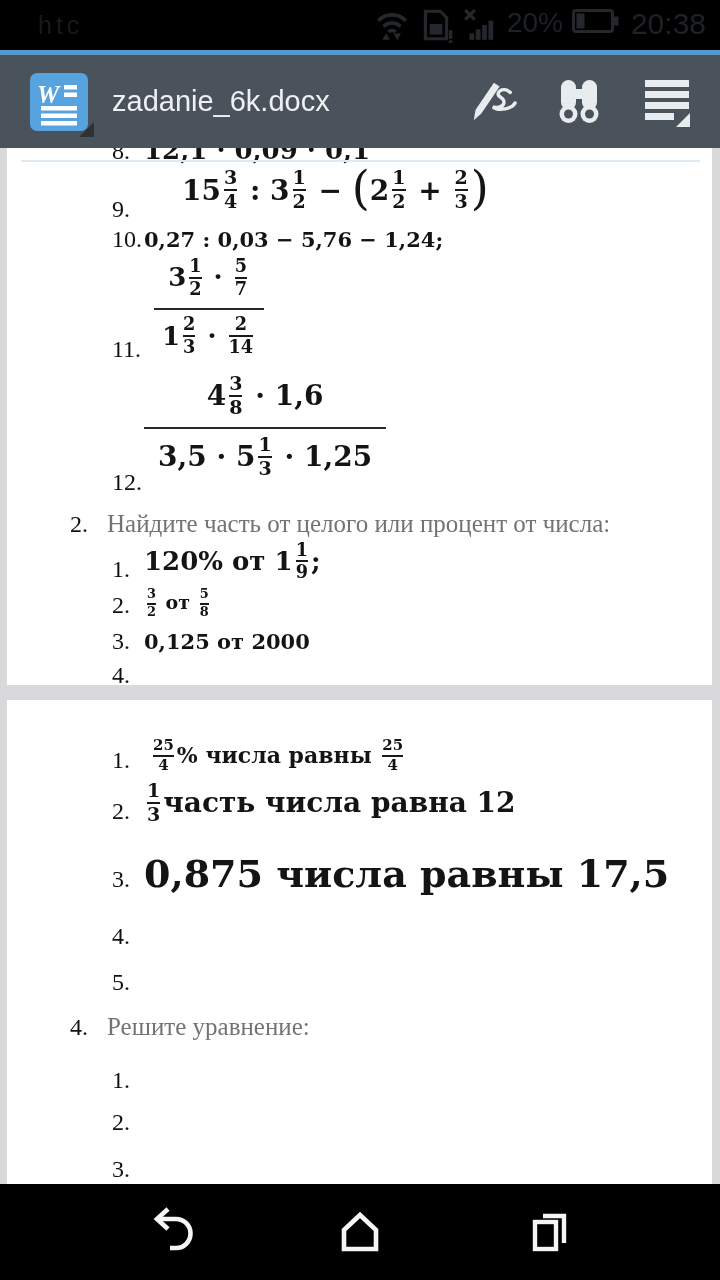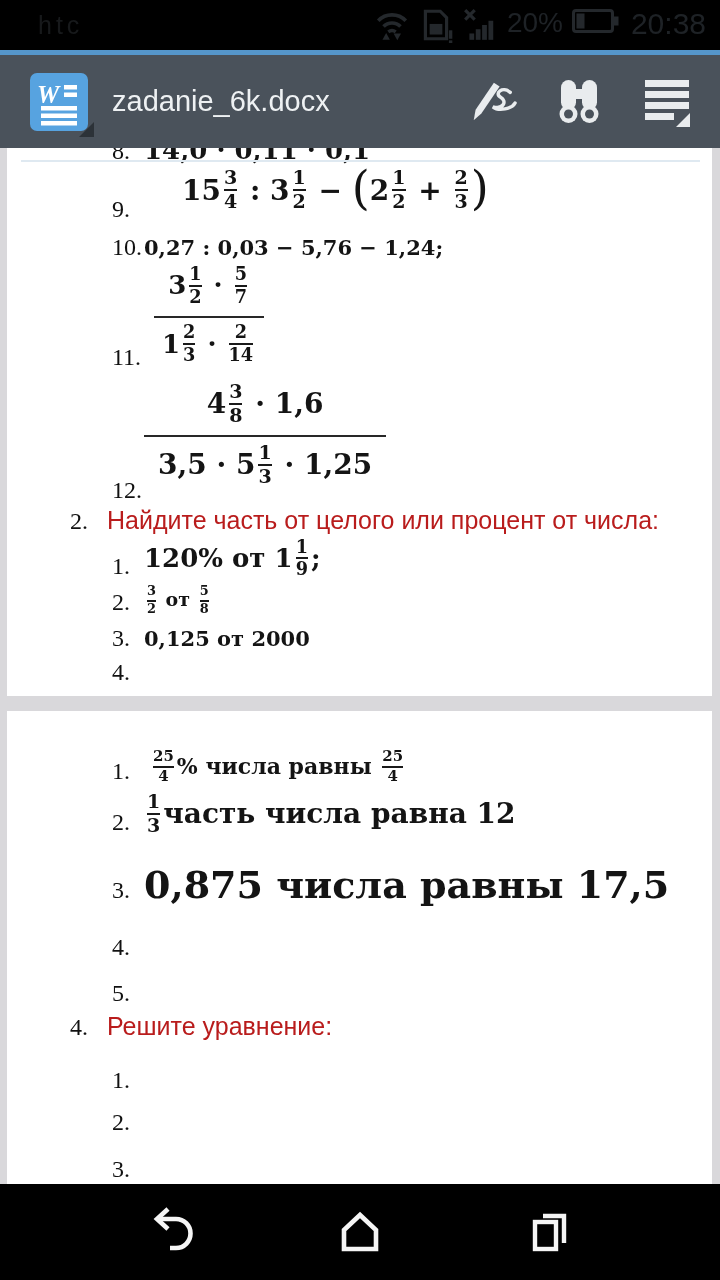--- a/index.html
+++ b/index.html
@@ -38,41 +38,41 @@
   .page2 { flex:1; position:relative; }
   .artifact-line { position:absolute; top:12px; left:14px; right:12px; height:2px;
                    background:#dfe9f1; }
 
   .row { display:flex; align-items:baseline; padding-left:105px; color:#141414; }
   .row.low { align-items:flex-end; }
   .num { font-family:"Liberation Serif", serif; font-size:24px; color:#111;
          width:32px; flex-shrink:0; line-height:1.15; }
   .sec { padding-left:63px; }
   .sec .num { width:37px; }
-  .title { font-family:Liberation Sans, sans-serif; font-size:25px; color:#b91c1c; }
+  .title { font-family:Liberation Serif, serif; font-size:25px; color:#737373;margin-top:12px; }
 
   .formula { font-family:"DejaVu Serif", serif; font-weight:700; color:#141414;
              display:inline-block; line-height:1.25; }
   .f19{font-size:19px;} .f21{font-size:21px;} .f22{font-size:22px;margin-left:6px;} .f24{font-size:28px;}
   .f26{font-size:26px;} .f28{font-size:28px;} .f30{font-size:38px;margin-top:14px;}
 
   .frac { display:inline-flex; flex-direction:column; align-items:center; line-height:1;
           vertical-align:middle; margin:0 3px; position:relative; top:-0.08em; }
   .fnum,.fden { font-size:0.68em; }
   .fbar { align-self:stretch; height:2px; background:#1a1a1a; margin:2px 0 1px; }
   .paren { font-weight:400; font-size:1.65em; line-height:0; position:relative; top:0.1em; }
 
   .bigfrac { display:inline-flex; flex-direction:column; align-items:center; }
   .bigfrac .formula { padding:0 8px; }
   .bline { align-self:stretch; height:2px; background:#282828; margin:8px 0; }
 
   
   #r8  { margin-top:-14px; }
   #r9  { margin-top:4px; }  #r9 .formula { margin-left:38px; } #r9 .num { transform:translateY(10px); }
-  #r10 { margin-top:20px; }
+  #r10 { margin-top:12px; }
   #r11 { margin-top:6px; }  #r11 .bigfrac { margin-left:10px; } #r11 .num { transform:translateY(6px); }
   #r12 { margin-top:18px; } #r12 .bigfrac .formula { padding:0 14px; } #r12 .num { transform:translateY(16px); }
   #sec2 { margin-top:18px; }
   #s2r1 { margin-top:4px; } #s2r2 { margin-top:6px; } #s2r3 { margin-top:8px; }
   #s2r4 { margin-top:6px; } #s2r5 { margin-top:8px; }
   #p2r1 { margin-top:40px; } #p2r2 { margin-top:8px; } #p2r3 { margin-top:10px; }
   #p2r4 { margin-top:26px; } #p2r5 { margin-top:18px; }
   #sec4 { margin-top:4px; }
   #s4r1 { margin-top:26px; } #s4r2 { margin-top:14px; } #s4r3 { margin-top:20px; }
 
@@ -174,21 +174,21 @@
     </div>
   </div>
 
   <div class="doc">
 
     <div class="page page1">
       <div class="artifact-line"></div>
 
       <div class="row" id="r8">
         <span class="num">8.</span>
-        <span class="formula f26"><span>14,0 · 0,11 · 0,1</span></span>
+        <span class="formula f26"><span>12,1 · 0,09 · 0,1</span></span>
       </div>
 
       <div class="row low" id="r9">
         <span class="num">9.</span>
         <span class="formula f28"><span>15</span><span class="frac">
               <span class="fnum">3</span>
               <span class="fbar"></span>
               <span class="fden">4</span>
             </span><span> : 3</span><span class="frac">
               <span class="fnum">1</span>

